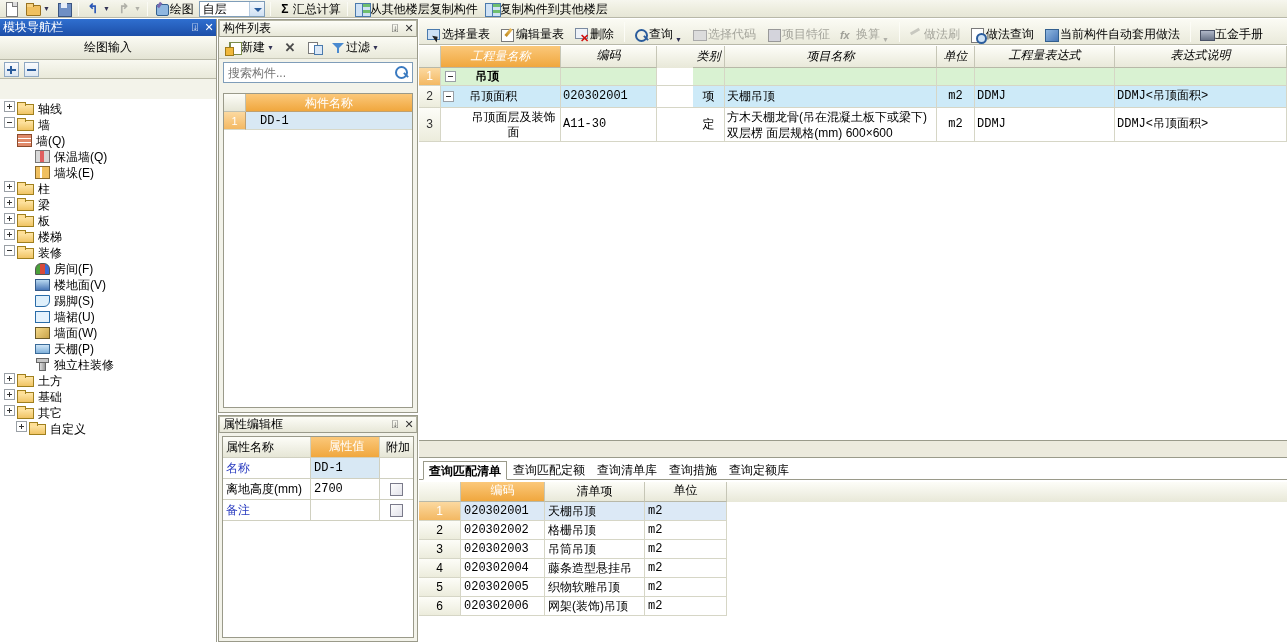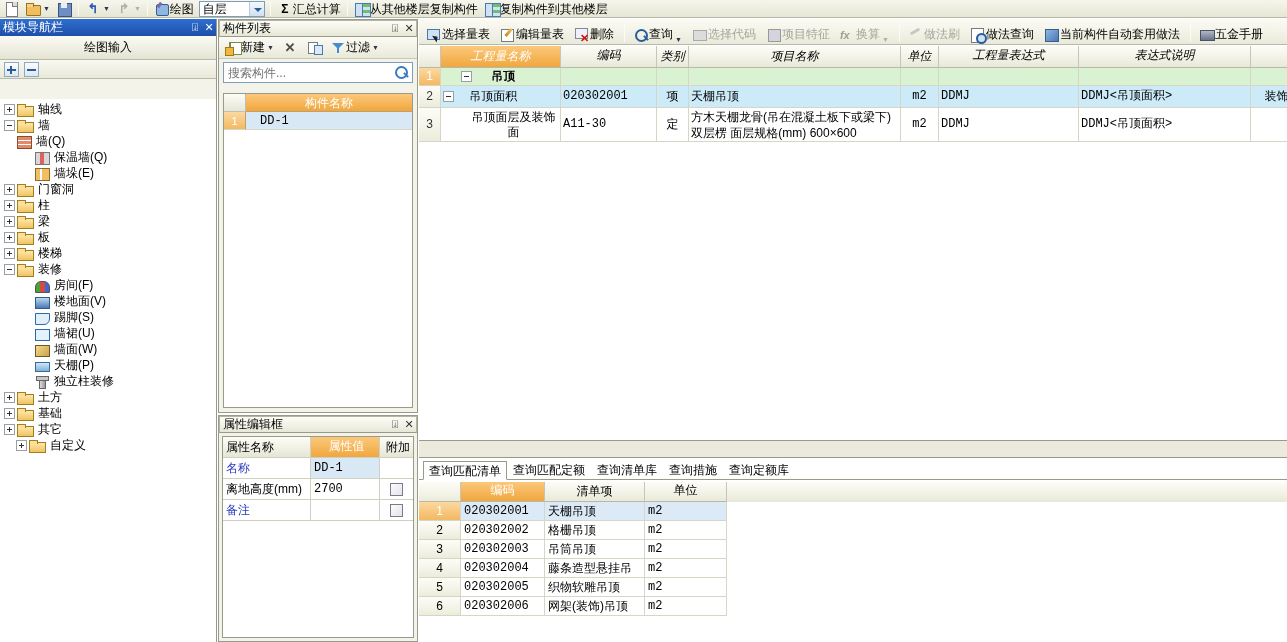--- a/index.html
+++ b/index.html
@@ -112,21 +112,21 @@
     border: 1px solid #8fa8c2; background: linear-gradient(to bottom,#fbfcfe,#dde7f2);
     position: relative; cursor: default;
   }
   .pmbtn::before{content:"";position:absolute;left:2px;top:6px;width:9px;height:2px;background:#2a5c9c;}
   .pmbtn.plus::after{content:"";position:absolute;left:5px;top:3px;width:2px;height:8px;background:#2a5c9c;}
 
   #tree {
     position: absolute; left: 0; top: 80px; width: 216px; bottom: 0;
     background: #fff; overflow: hidden; padding-top: 2px;
   }
-  .tnode { height: 16px; display: flex; align-items: center; white-space: nowrap;
+  .tnode { height: 16px; display: flex; white-space: nowrap;
            font-size: 12px; cursor: default; }
   .tnode .exp {
     width: 11px; height: 11px; margin-right: 2px; flex:0 0 11px;
     border: 1px solid #9aa0a6; background: #fff; position: relative;
   }
   .tnode .exp::before{content:"";position:absolute;left:2px;top:4px;width:5px;height:1px;background:#333;}
   .tnode .exp.plus::after{content:"";position:absolute;left:4px;top:2px;width:1px;height:5px;background:#333;}
   .folder { width: 16px; height: 13px; flex:0 0 16px; margin-right:3px; position: relative; }
   .folder::before{content:"";position:absolute;left:0;top:3px;width:15px;height:9px;
     background:linear-gradient(to bottom,#ffe6a8,#f0c464);border:1px solid #a0801e;}
@@ -295,21 +295,21 @@
   .mg-head .cell{
     border-right:1px solid #c6c6b6;border-bottom:1px solid #b8b8a8;
     text-align:center;line-height:21px;font-size:12px;overflow:hidden;font-style:italic;
   }
   .mg-head .cell.hl{background:linear-gradient(to bottom,#fbc87a,#f0a73e);color:#fff;}
   .mg-row{display:flex;border-bottom:1px solid #d6d6c6;}
   .mg-row .cell{border-right:1px solid #d6d6c6;font-size:12px;overflow:hidden;padding:0 2px;}
   .c-idx{width:22px;flex:0 0 22px;text-align:center;}
   .c-qname{width:120px;flex:0 0 120px;}
   .c-code{width:96px;flex:0 0 96px;font-family:"Liberation Mono",monospace;}
-  .c-cat{width:32px;flex:0 0 32px;text-align:center;}
+  .c-cat{width:32px;flex:0 0 32px;text-align:center;margin-left:36px;}
   .c-pname{width:212px;flex:0 0 212px;}
   .c-unit{width:38px;flex:0 0 38px;text-align:center;}
   .c-expr{width:140px;flex:0 0 140px;font-family:"Liberation Mono",monospace;}
   .c-exprd{width:172px;flex:0 0 172px;font-family:"Liberation Mono",monospace;}
   .c-prof{width:100px;flex:0 0 100px;text-align:center;}
   .row-green .cell{background:#d9f2d2;}
   .row-blue  .cell{background:#cdeaf8;}
   .row-white .cell{background:#ffffff;}
   .idx-sel{background:linear-gradient(to bottom,#fcd9a0,#f3b862) !important;color:#fff;}
   .idx-norm{background:linear-gradient(to bottom,#fdfdf8,#ececdc) !important;color:#333;}
@@ -321,21 +321,21 @@
 
   
   #bottom-panel{
     position:absolute;left:419px;top:458px;right:0;bottom:0;background:#fff;
   }
   #bp-tabs{height:22px;display:flex;align-items:flex-end;padding-left:4px;
     background:#fff;border-bottom:1px solid #9a9a8a;}
   .bp-tab{height:19px;line-height:18px;padding:0 5px;font-size:12px;cursor:default;
     border:1px solid transparent;}
   .bp-tab.active{background:#fff;border:1px solid #9a9a8a;border-bottom:1px solid #fff;
-    position:relative;top:1px;}
+    position:relative;top:1px;font-weight:bold;}
   #bp-grid{position:absolute;left:0;top:24px;right:0;bottom:0;overflow:hidden;background:#fff;}
   .bg-head{display:flex;height:20px;background:linear-gradient(to bottom,#fdfdf8,#e8e8d8);}
   .bg-head .cell{border-right:1px solid #c6c6b6;border-bottom:1px solid #b8b8a8;
     text-align:center;line-height:19px;font-size:12px;}
   .bg-head .cell.hl{background:linear-gradient(to bottom,#fbc87a,#f0a73e);color:#fff;}
   .bg-row{display:flex;height:19px;}
   .bg-row .cell{border-right:1px solid #d6d6c6;border-bottom:1px solid #d6d6c6;
     font-size:12px;line-height:18px;padding:0 3px;overflow:hidden;}
   .b-idx{width:42px;flex:0 0 42px;text-align:center;
     background:linear-gradient(to bottom,#fdfdf8,#ececdc);}
@@ -433,25 +433,20 @@
         <span class="tlabel">保温墙(Q)</span>
       </div>
       <div class="tnode" style="padding-left:34px">
         <span class="leafico li-pier"></span>
         <span class="tlabel">墙垛(E)</span>
       </div>
 
       <div class="tnode" style="padding-left:4px">
         <span class="exp plus"></span>
         <span class="folder"></span>
-        <span class="tlabel">门窗洞</span>
-      </div>
-      <div class="tnode" style="padding-left:4px">
-        <span class="exp plus"></span>
-        <span class="folder"></span>
         <span class="tlabel">柱</span>
       </div>
       <div class="tnode" style="padding-left:4px">
         <span class="exp plus"></span>
         <span class="folder"></span>
         <span class="tlabel">梁</span>
       </div>
       <div class="tnode" style="padding-left:4px">
         <span class="exp plus"></span>
         <span class="folder"></span>
@@ -657,21 +652,21 @@
       <div class="cell c-pname">项目名称</div>
       <div class="cell c-unit">单位</div>
       <div class="cell c-expr">工程量表达式</div>
       <div class="cell c-exprd">表达式说明</div>
       <div class="cell c-prof">专业</div>
 
     </div>
 
     <div class="mg-row row-green" style="height:18px">
       <div class="cell c-idx idx-sel" style="line-height:17px">1</div>
-      <div class="cell c-qname" style="line-height:17px;padding-left:20px">
+      <div class="cell c-qname" style="line-height:17px;padding-left:4px">
         <span class="tree-toggle"></span>
         <span style="font-weight:bold;margin-left:16px">吊顶</span>
       </div>
       <div class="cell c-code"></div>
       <div class="cell c-cat"></div>
       <div class="cell c-pname"></div>
       <div class="cell c-unit"></div>
       <div class="cell c-expr"></div>
       <div class="cell c-exprd"></div>
       <div class="cell c-prof"></div>

